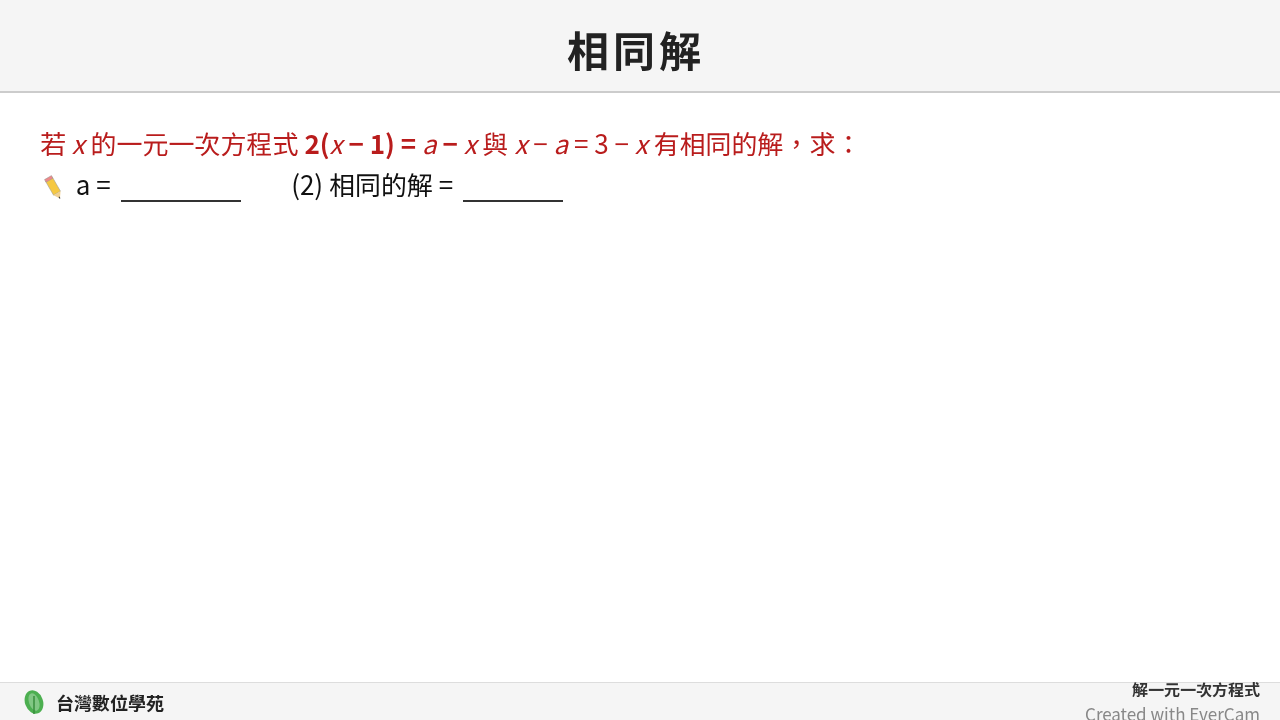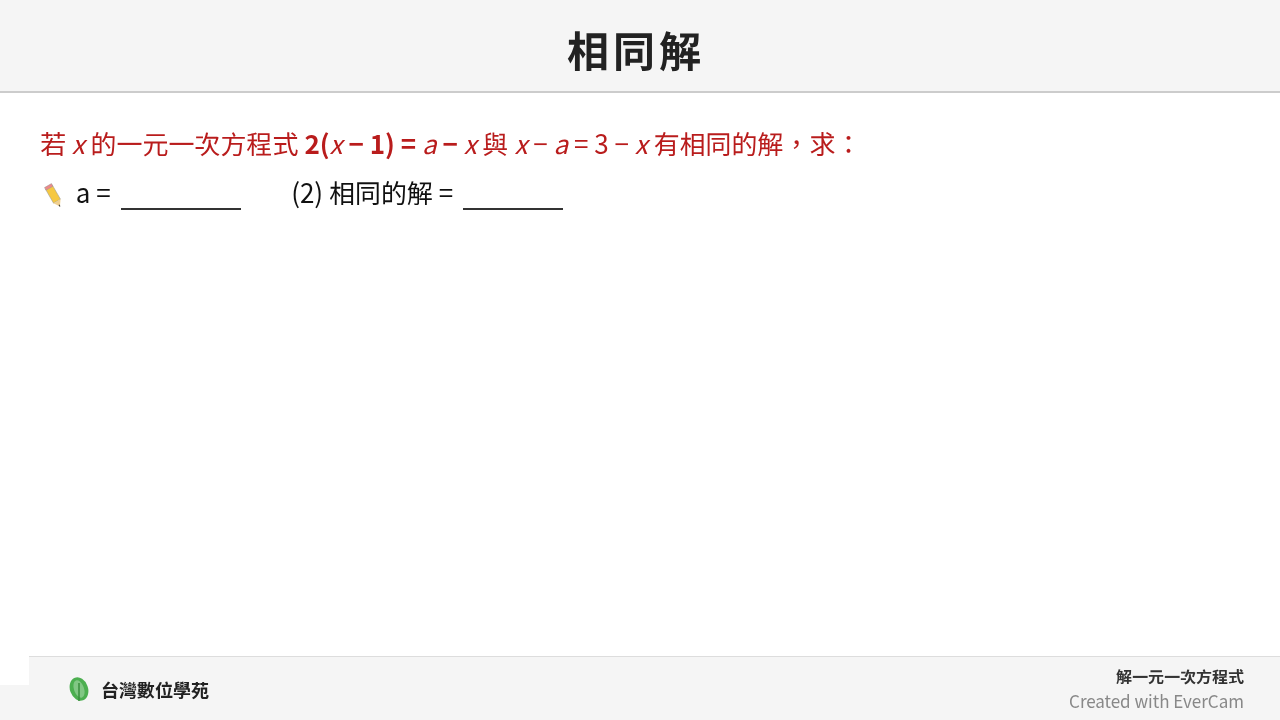--- a/index.html
+++ b/index.html
@@ -64,46 +64,45 @@
 
     .blank-line-short {
       display: inline-block;
       border-bottom: 2px solid #333;
       width: 100px;
       margin: 0 4px;
       vertical-align: bottom;
     }
 
     .part-line {
-      margin-top: 8px;
+      margin-top: 0;
       font-size: 26px;
       color: #111;
     }
 
     .pencil-cursor {
       display: inline-block;
       width: 28px;
       height: 28px;
       vertical-align: middle;
       margin-right: 2px;
     }
 
     .footer {
       position: absolute;
       bottom: 0;
       left: 0;
       right: 0;
-      height: 64px;
+      height: 38px;
       background-color: #f5f5f5;
       display: flex;
       align-items: center;
       justify-content: space-between;
-      padding: 0 36px;
+      padding: 0 20px;
       border-top: 1px solid #ddd;
-      margin-left: 29px;
     }
 
     .footer-left {
       display: flex;
       align-items: center;
       gap: 8px;
     }
 
     .footer-logo-icon {
       width: 28px;

